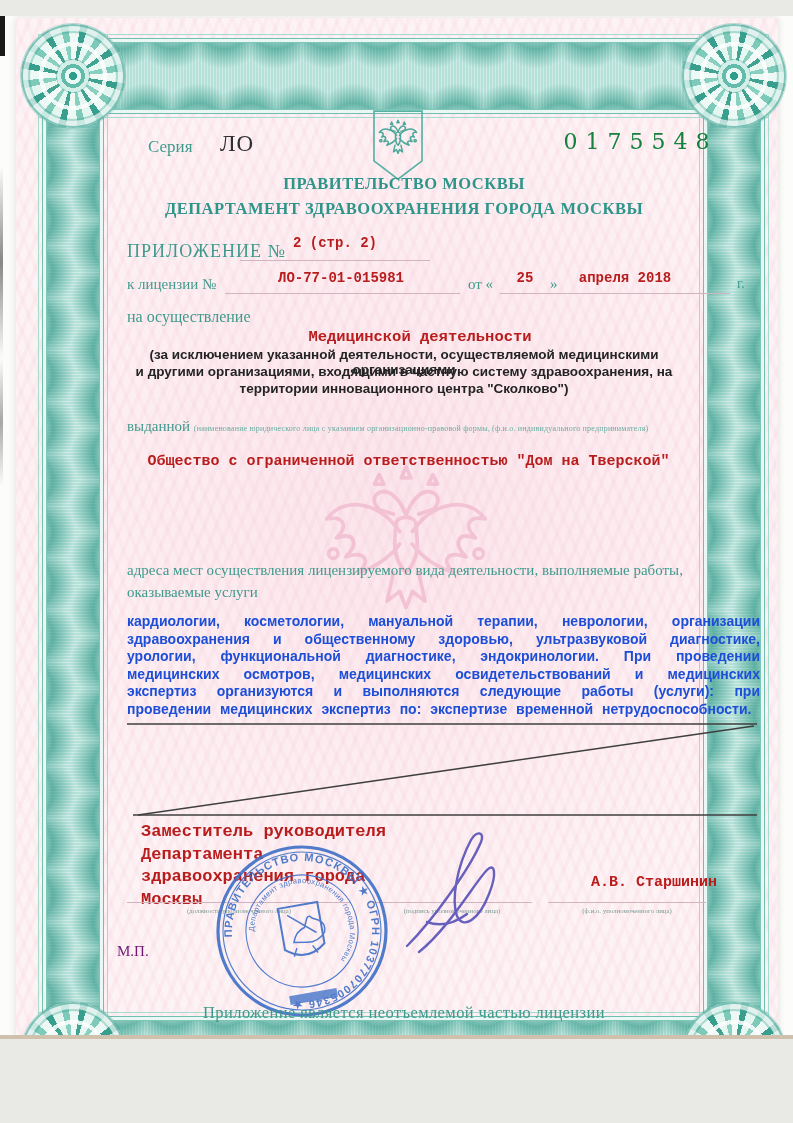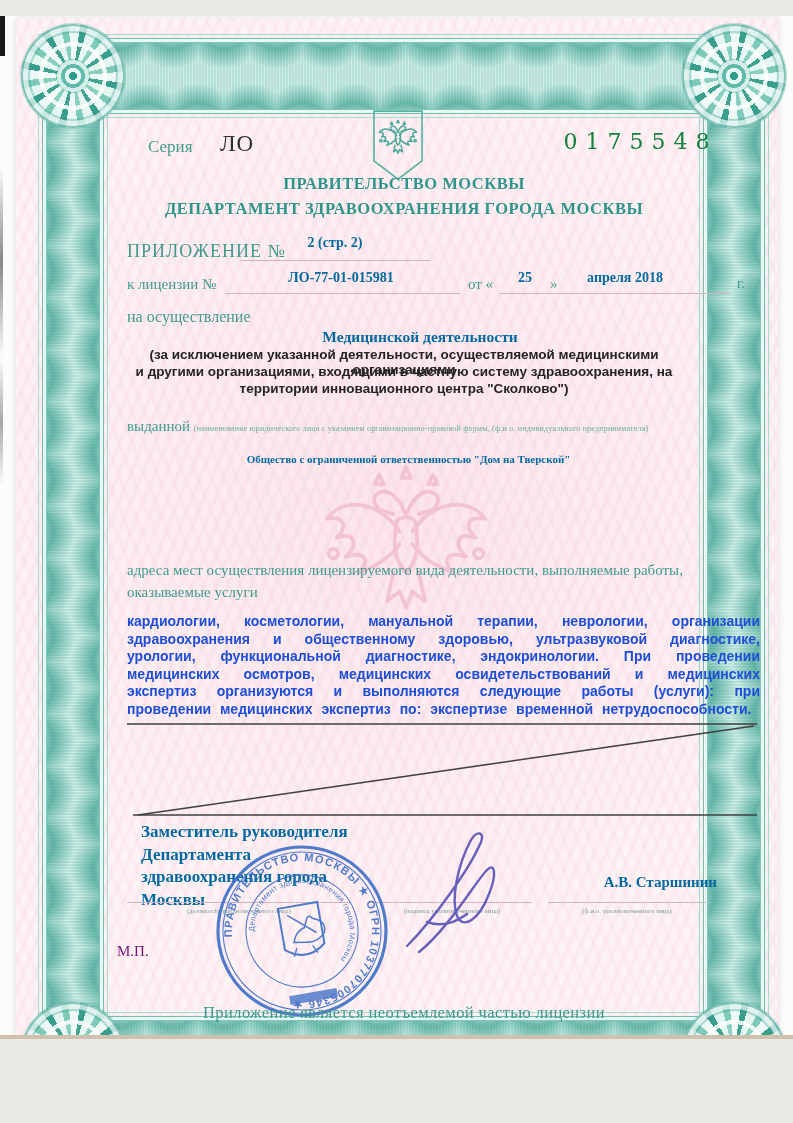--- a/index.html
+++ b/index.html
@@ -56,21 +56,21 @@
   .rosette::after{content:"";position:absolute;inset:36px;border-radius:50%;
     background:radial-gradient(circle,#2f9d8c 0 4px,#e8f8f3 4px 8px,#63bcab 8px 12px,#d5efe8 12px 16px,rgba(213,239,232,0) 16px);
     box-shadow:0 0 0 1px rgba(47,157,140,.4);}
   .rosette-tl{left:21px;top:8px;}  .rosette-tr{left:682px;top:8px;}
   .rosette-bl{left:21px;top:986px;} .rosette-br{left:682px;top:986px;}
 
   
   .t{position:absolute;white-space:nowrap;}
   .teal{font-family:"Liberation Serif",serif;color:#3f9a8c;}
   .ink-serif{font-family:"Liberation Serif",serif;color:#2f2f33;}
-  .val{font-family:Liberation Serif, serif;font-weight:700;color:#0369a1;}
+  .val{font-family:Liberation Mono, monospace;font-weight:700;color:#b91c1c;}
   .center{text-align:center;white-space:normal;}
   .fill-line{position:absolute;height:1px;background:#d2b3c0;}
 
   .series-label{left:148px;top:121px;font-size:17px;}
   .series-value{left:220px;top:115px;font-size:23px;letter-spacing:1px;}
   .form-number{left:553px;top:113px;width:175px;text-align:center;
     font-family:"DejaVu Serif",serif;font-size:22px;letter-spacing:8px;color:#15803d;}
   .emblem{position:absolute;left:369px;top:92px;width:58px;height:76px;}
 
   .gov{left:105px;top:158px;width:598px;font-family:"Liberation Serif",serif;font-weight:700;
@@ -88,21 +88,21 @@
   .date-g{left:737px;top:260px;font-size:14px;}
 
   .grant{left:127px;top:292px;font-size:16px;}
   .activity-title{left:105px;top:312px;width:598px;font-size:15.5px;padding-left:32px;}
   .note{left:105px;width:598px;font-family:"Liberation Sans",sans-serif;font-weight:700;
     font-size:13.5px;color:#242424;}
   .note1{top:331px;} .note2{top:348px;} .note3{top:365px;}
 
   .issued-row{left:127px;top:402px;font-size:15px;}
   .issued-note{font-family:"Liberation Serif",serif;font-size:8px;color:#6aada2;letter-spacing:.2px;}
-  .company{left:105px;top:437px;width:598px;font-size:11px;padding-left:9px;}
+  .company{left:105px;top:437px;width:598px;font-size:15px;padding-left:9px;}
 
   .watermark{position:absolute;left:258px;top:446px;width:296px;height:158px;opacity:.6;}
 
   .addr1{left:127px;top:546px;font-size:15px;}
   .addr2{left:127px;top:568px;font-size:15px;}
   .addr-value{left:250px;top:570px;width:330px;text-align:center;font-size:14px;}
 
   .works{left:127px;top:597px;width:633px;font-family:"Liberation Sans",sans-serif;font-weight:700;
     font-size:14px;line-height:17.6px;color:#1d4ed8;text-align:justify;word-spacing:5px;white-space:normal;}
 

